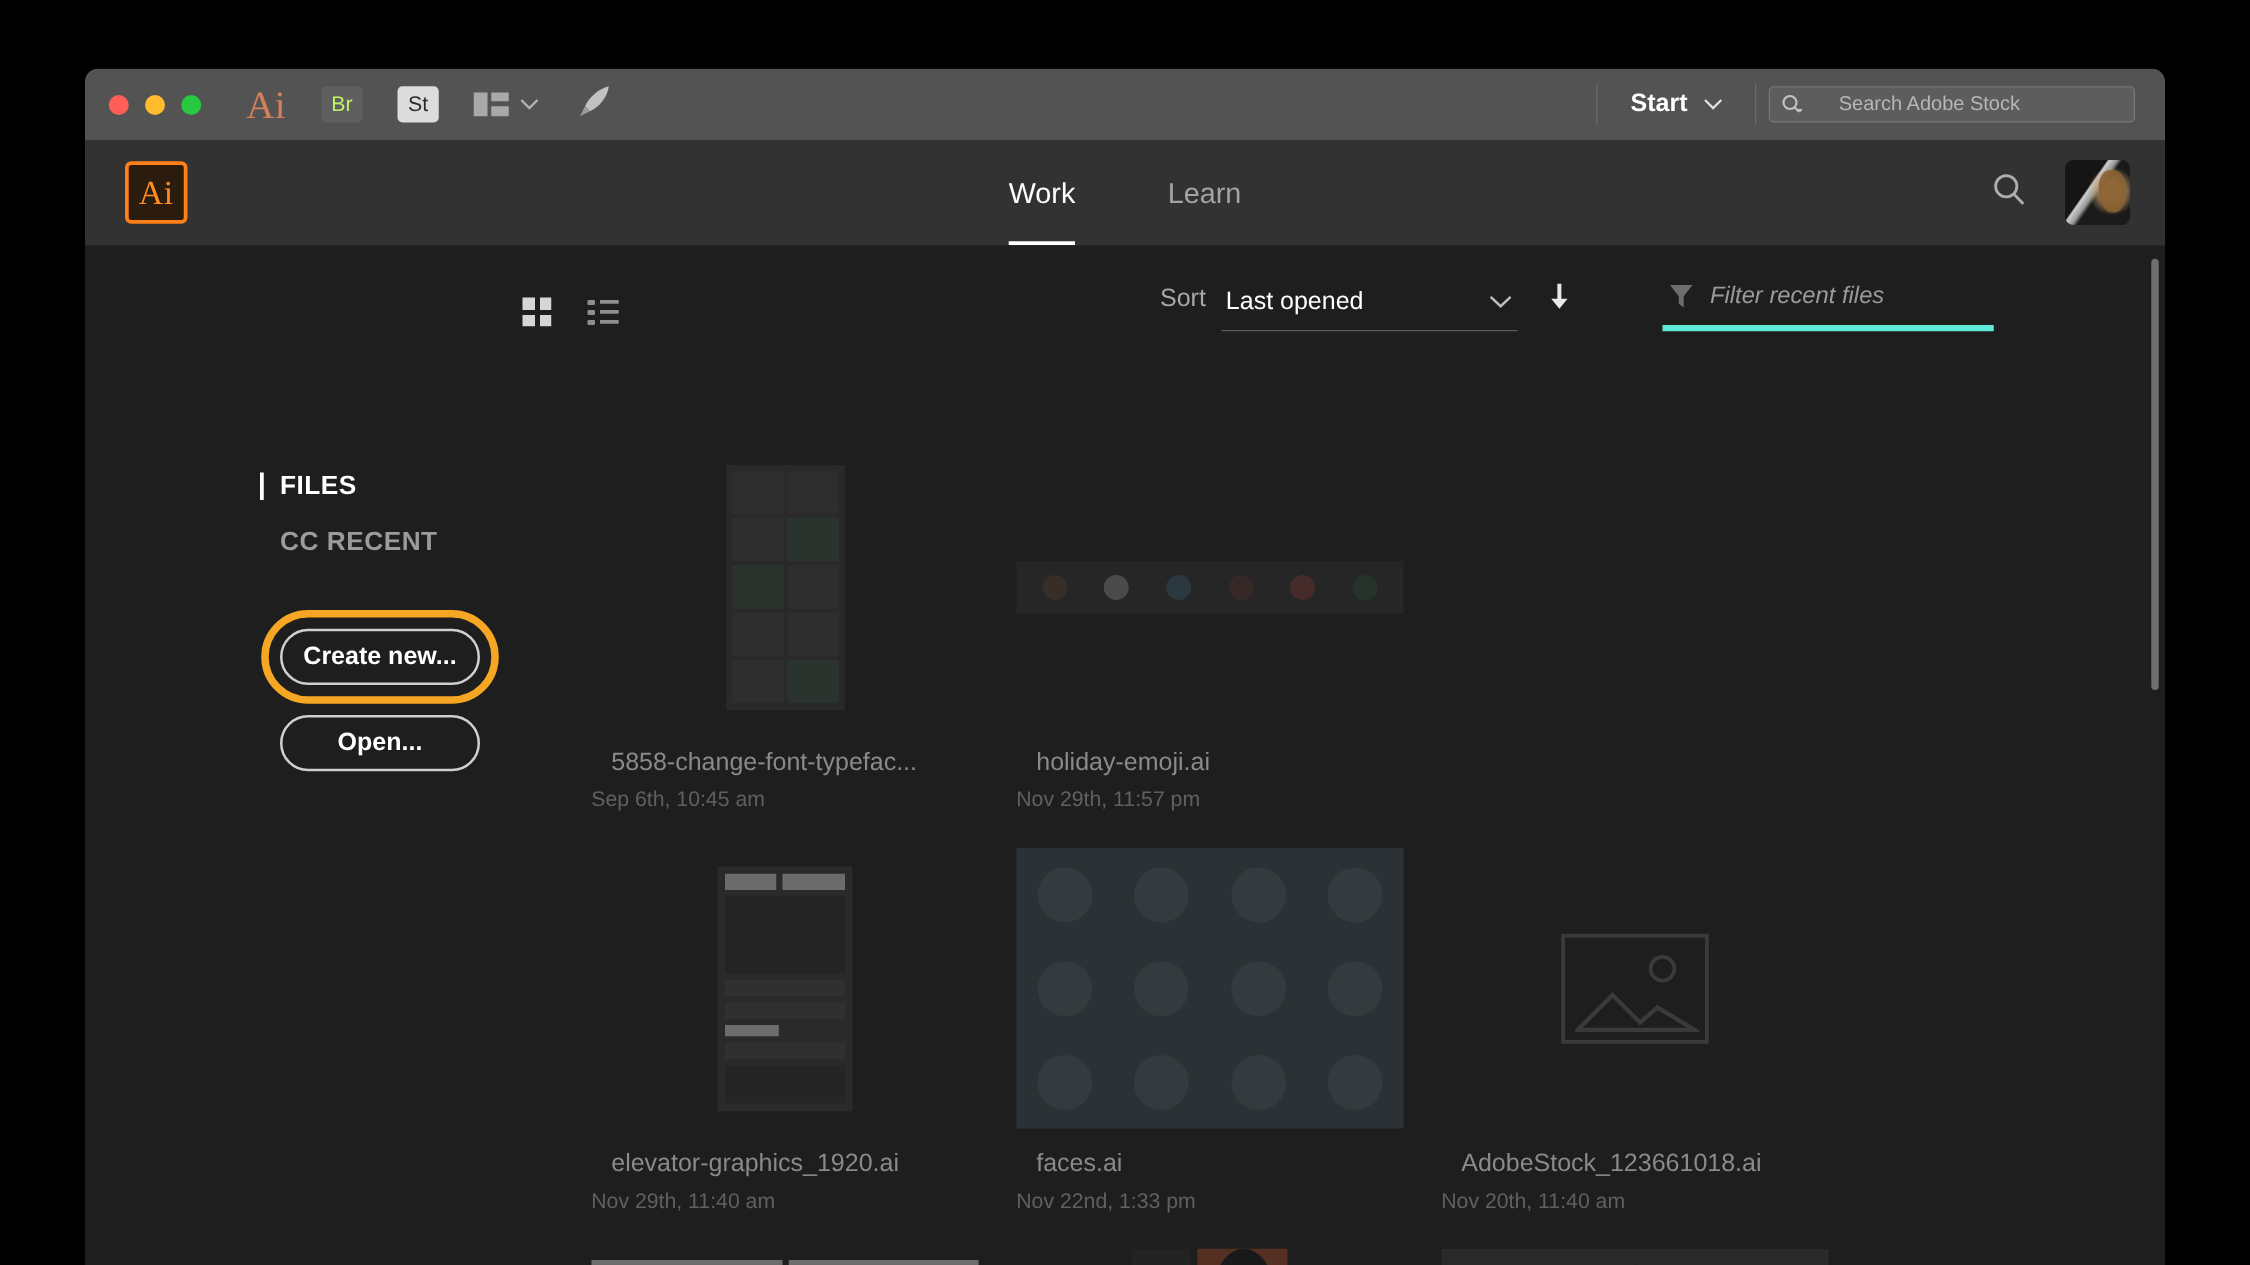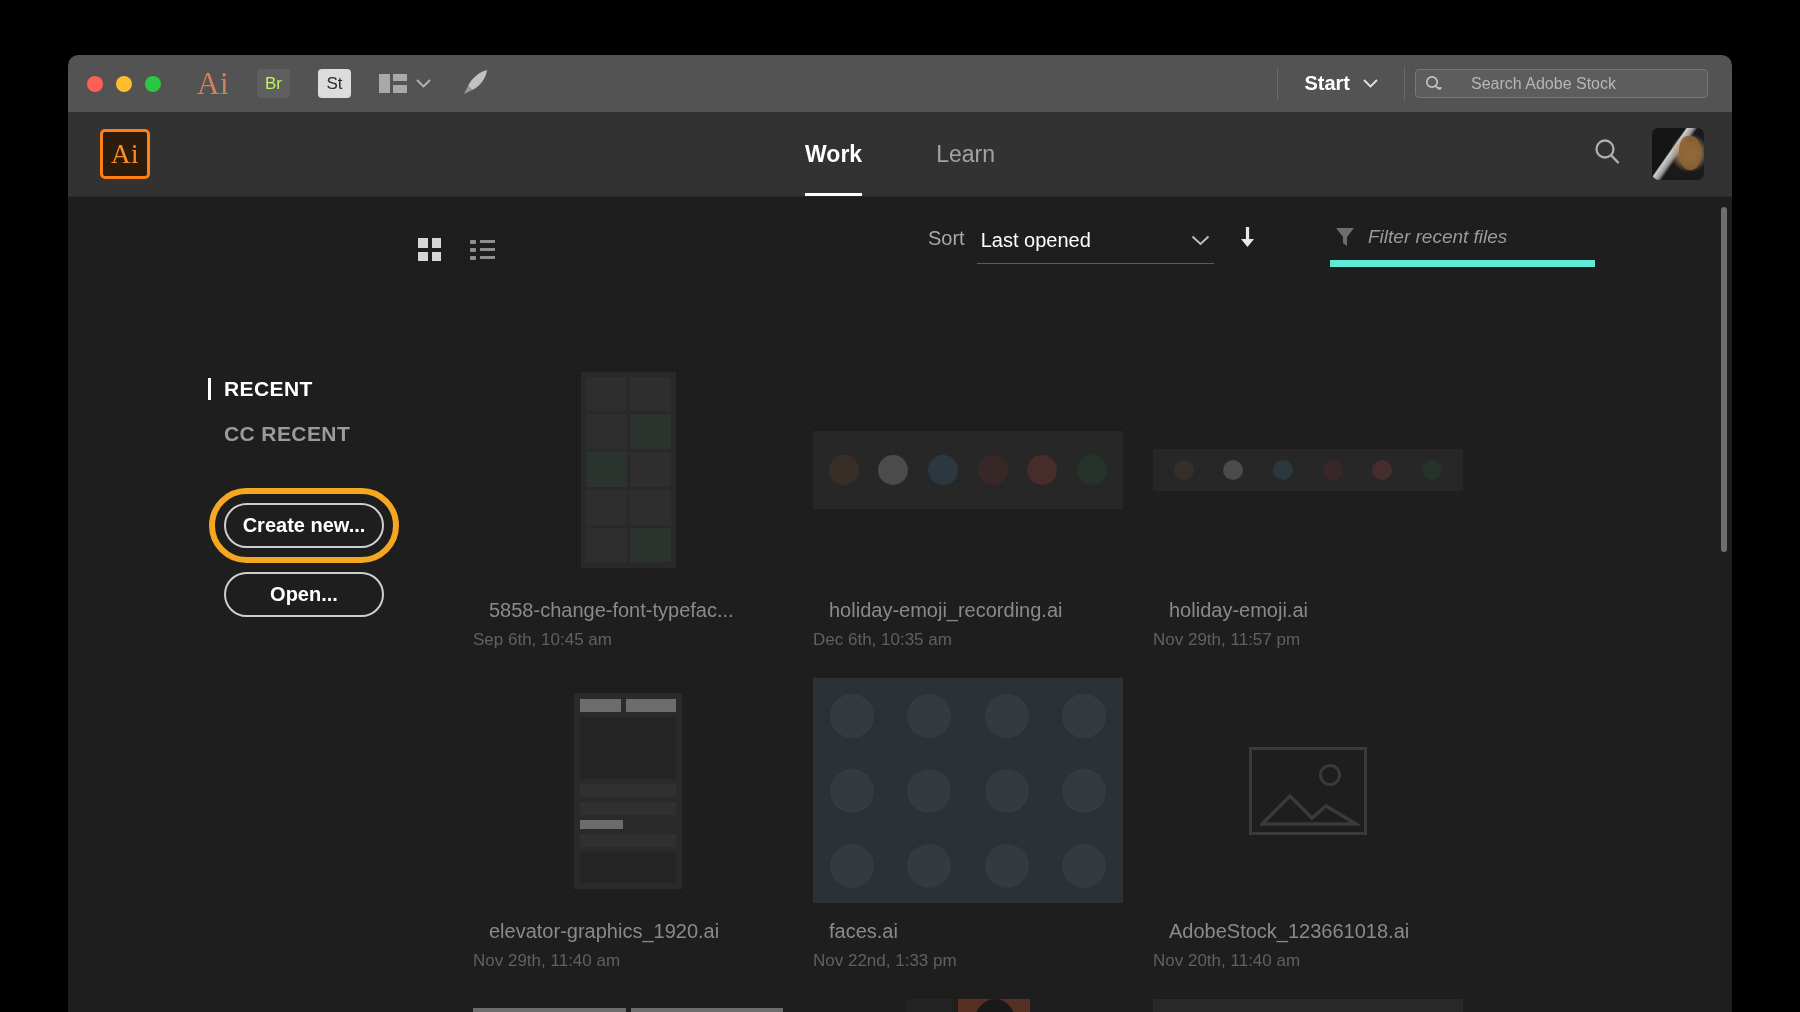--- a/index.html
+++ b/index.html
@@ -63,21 +63,21 @@
     display:flex; align-items:center; border-bottom:1px solid #282828;
   }
   .ai-logo{
     margin-left:32px; width:50px; height:50px; border:3px solid #ff7f18;
     border-radius:5px; background:#2b1c0d; color:#ff8d25;
     display:flex; align-items:center; justify-content:center;
     font-size:27px; font-family:"Liberation Serif", serif; letter-spacing:.5px;
   }
   .tabs{ position:absolute; left:50%; transform:translateX(-50%); display:flex; gap:74px; height:100%; align-items:center; }
   .tab{ position:relative; height:100%; display:flex; align-items:center; font-size:23px; color:#a3a3a3; }
-  .tab.active{ color:#ffffff; font-weight:bold; }
+  .tab.active{ color:#ffffff; font-weight:normal; }
   .tab.active::after{
     content:""; position:absolute; left:0; right:0; bottom:0; height:3px; background:#ffffff;
   }
   .nav-right{ margin-left:auto; display:flex; align-items:center; gap:30px; margin-right:28px; }
   .avatar{
     width:52px; height:52px; border-radius:7px; overflow:hidden; background:#111;
     position:relative;
   }
   .avatar .bg{ position:absolute; inset:0; background:
       radial-gradient(circle at 72% 48%, #c8a06a 0 14%, rgba(200,160,106,0) 42%),
@@ -99,21 +99,21 @@
   .list-ico i.l{ left:10px; width:15px; height:3px; }
   .sort-area{ position:absolute; left:860px; top:0; display:flex; align-items:flex-end; gap:0; }
   .sort-label{ color:#a8a8a8; font-size:20px; padding-bottom:14px; }
   .sort-select{
     margin-left:12px; width:237px; border-bottom:1px solid #5a5a5a;
     display:flex; align-items:center; justify-content:space-between; padding:0 4px 11px 4px;
   }
   .sort-select .val{ color:#fff; font-size:20px; }
   .sort-dir{ margin-left:24px; padding-bottom:10px; }
   .filter-area{ position:absolute; left:1262px; top:0; width:265px; display:flex; align-items:center;
-    gap:12px; border-bottom:7px solid #5eead4; padding:0 0 11px 4px; }
+    gap:12px; border-bottom:5px solid #5eead4; padding:0 0 11px 4px; }
   .filter-ph{ color:#9a9a9a; font-size:19px; font-style:italic; }
 
   
   .sidebar{ position:absolute; left:140px; top:180px; width:260px; }
   .side-item{ font-size:21px; letter-spacing:.4px; margin-bottom:21px; position:relative; padding-left:16px; }
   .side-item.active{ color:#ffffff; font-weight:bold; }
   .side-item.active::before{
     content:""; position:absolute; left:0; top:1px; width:3px; height:22px; background:#ffffff;
   }
   .side-item.dim{ color:#9b9b9b; font-weight:bold; }
@@ -299,21 +299,21 @@
 
       <div class="filter-area">
         <svg width="22" height="24" viewBox="0 0 22 24">
           <path d="M2 3 L20 3 L13 12 L13 21 L9 18 L9 12 Z" fill="#6d6d6d"></path>
         </svg>
         <span class="filter-ph">Filter recent files</span>
       </div>
     </div>
 
     <div class="sidebar">
-      <div class="side-item active">RECENT</div>
+      <div class="side-item active">FILES</div>
       <div class="side-item dim">CC RECENT</div>
 
       <div class="side-btns">
         <div class="pill highlight">Create new...</div>
         <div class="pill">Open...</div>
       </div>
     </div>
 
     <div class="files">
 
@@ -340,34 +340,20 @@
               <div class="r">
                   <span></span>
                   <span class="g"></span>
                 </div>
             </div>
           </div>
           <div class="fname">5858-change-font-typefac...</div>
           <div class="fdate">Sep 6th, 10:45 am</div>
         </div>
 
-        <div class="fcell">
-          <div class="thumb">
-            <div class="strip dim-overlay">
-              <span class="emoji-dot" style="background:#7a5437"></span>
-              <span class="emoji-dot" style="background:#cfcfcf"></span>
-              <span class="emoji-dot" style="background:#4b7fa0"></span>
-              <span class="emoji-dot" style="background:#7a3a35"></span>
-              <span class="emoji-dot" style="background:#b94a44"></span>
-              <span class="emoji-dot" style="background:#2f6b45"></span>
-            </div>
-          </div>
-          <div class="fname">holiday-emoji_recording.ai</div>
-          <div class="fdate">Dec 6th, 10:35 am</div>
-        </div>
 
         <div class="fcell">
           <div class="thumb">
             <div class="strip short dim-overlay">
               <span class="emoji-dot" style="background:#7a5437"></span>
               <span class="emoji-dot" style="background:#cfcfcf"></span>
               <span class="emoji-dot" style="background:#4b7fa0"></span>
               <span class="emoji-dot" style="background:#7a3a35"></span>
               <span class="emoji-dot" style="background:#b94a44"></span>
               <span class="emoji-dot" style="background:#2f6b45"></span>

